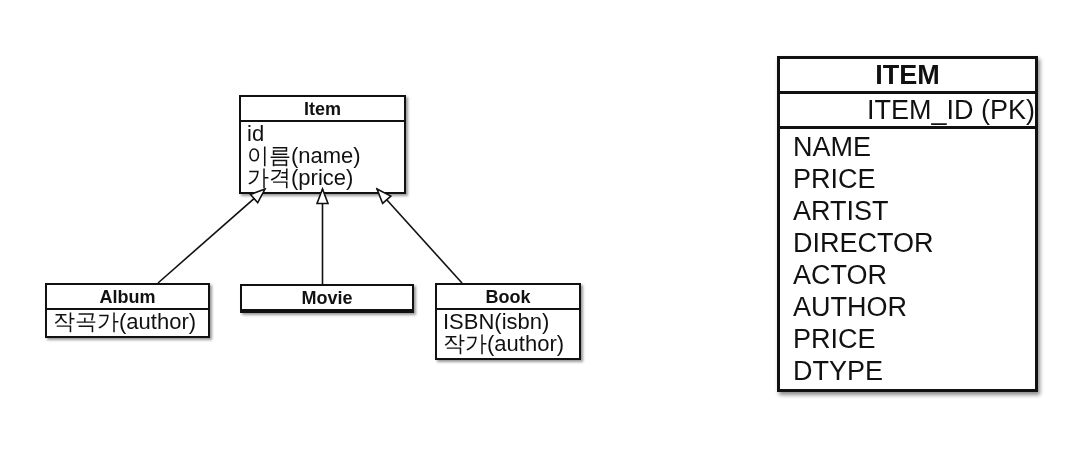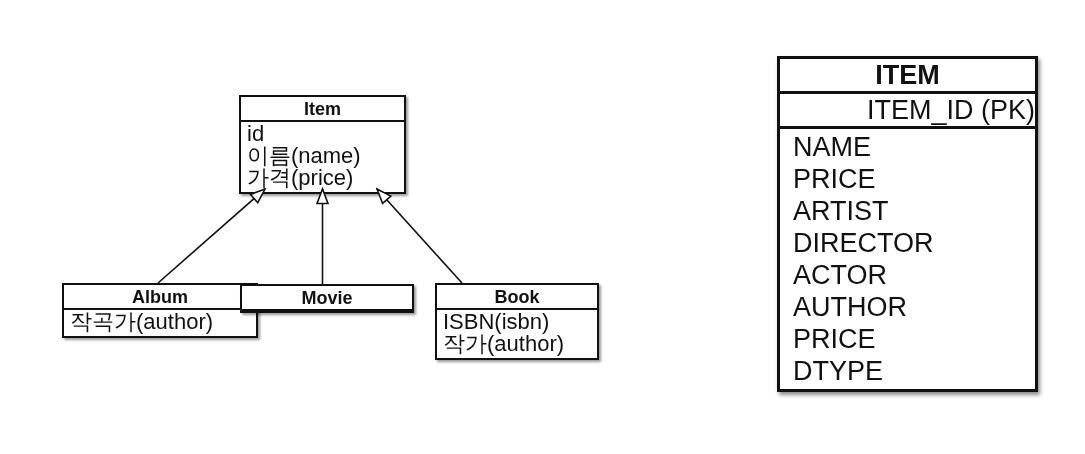--- a/index.html
+++ b/index.html
@@ -44,32 +44,32 @@
 
   <div class="uml-box" style="left:239px;top:95px;width:167px;">
     <div class="uml-title">Item</div>
     <div class="uml-attrs">
       <div>id</div>
       <div>이름(name)</div>
       <div>가격(price)</div>
     </div>
   </div>
 
-  <div class="uml-box" style="left:62px;top:283px;width:196px;">
+  <div class="uml-box" style="left:45px;top:283px;width:165px;">
     <div class="uml-title">Album</div>
     <div class="uml-attrs">
       <div>작곡가(author)</div>
     </div>
   </div>
 
   <div class="uml-box" style="left:240px;top:284px;width:174px;">
     <div class="uml-title">Movie</div>
   </div>
 
-  <div class="uml-box" style="left:435px;top:283px;width:164px;">
+  <div class="uml-box" style="left:435px;top:283px;width:146px;">
     <div class="uml-title">Book</div>
     <div class="uml-attrs">
       <div>ISBN(isbn)</div>
       <div>작가(author)</div>
     </div>
   </div>
 
   <svg class="arrow-layer" width="1085" height="454" viewBox="0 0 1085 454">
     <defs>
       <marker id="umlTri" markerUnits="userSpaceOnUse" markerWidth="18" markerHeight="16" refX="16" refY="7" orient="auto">

